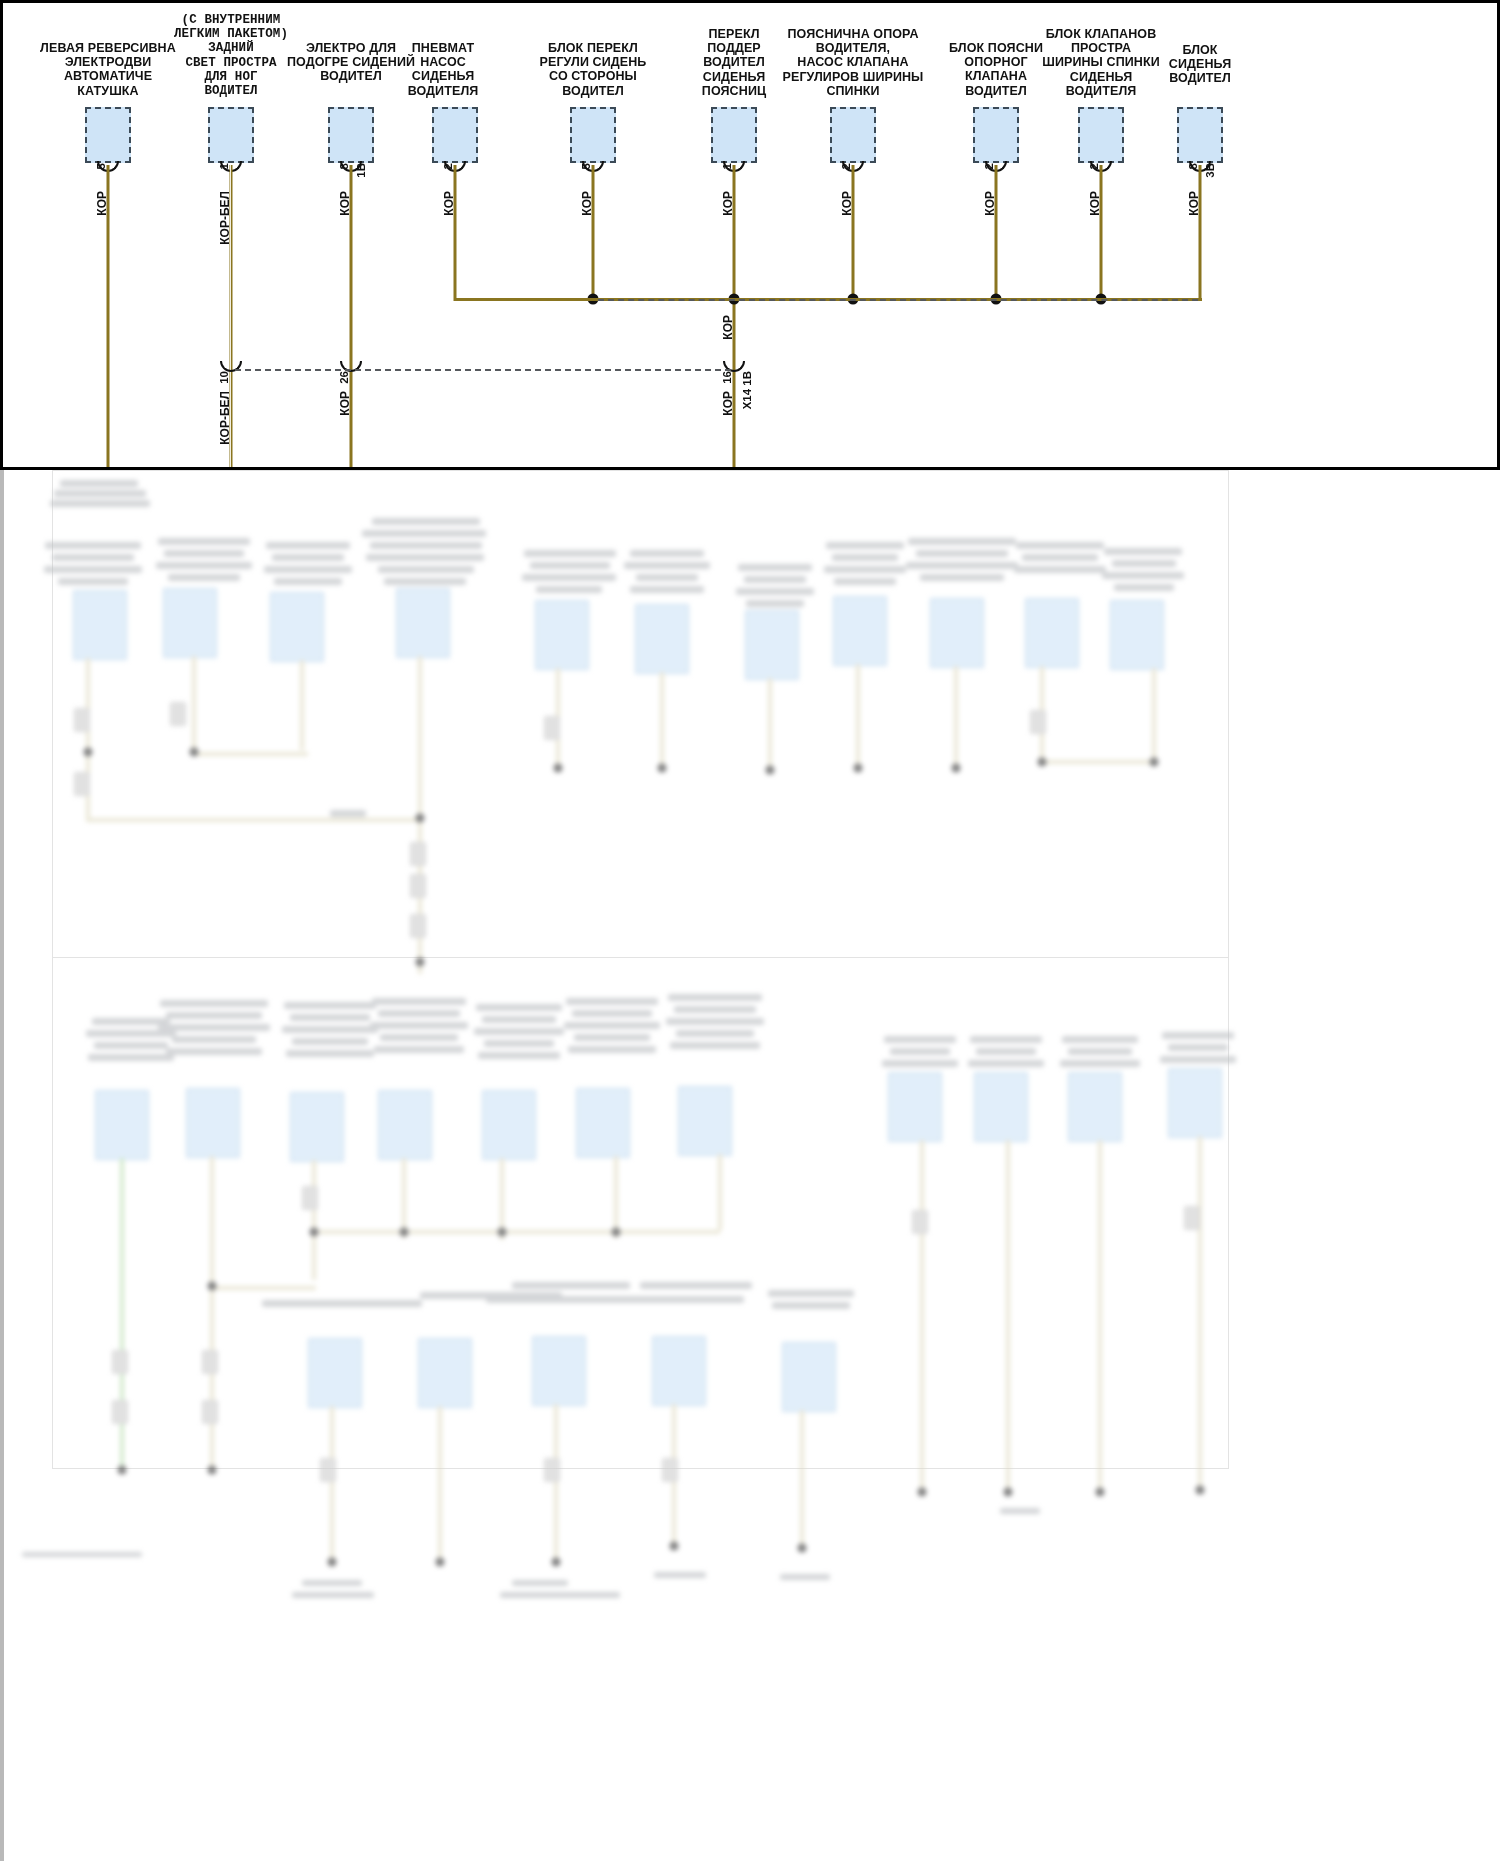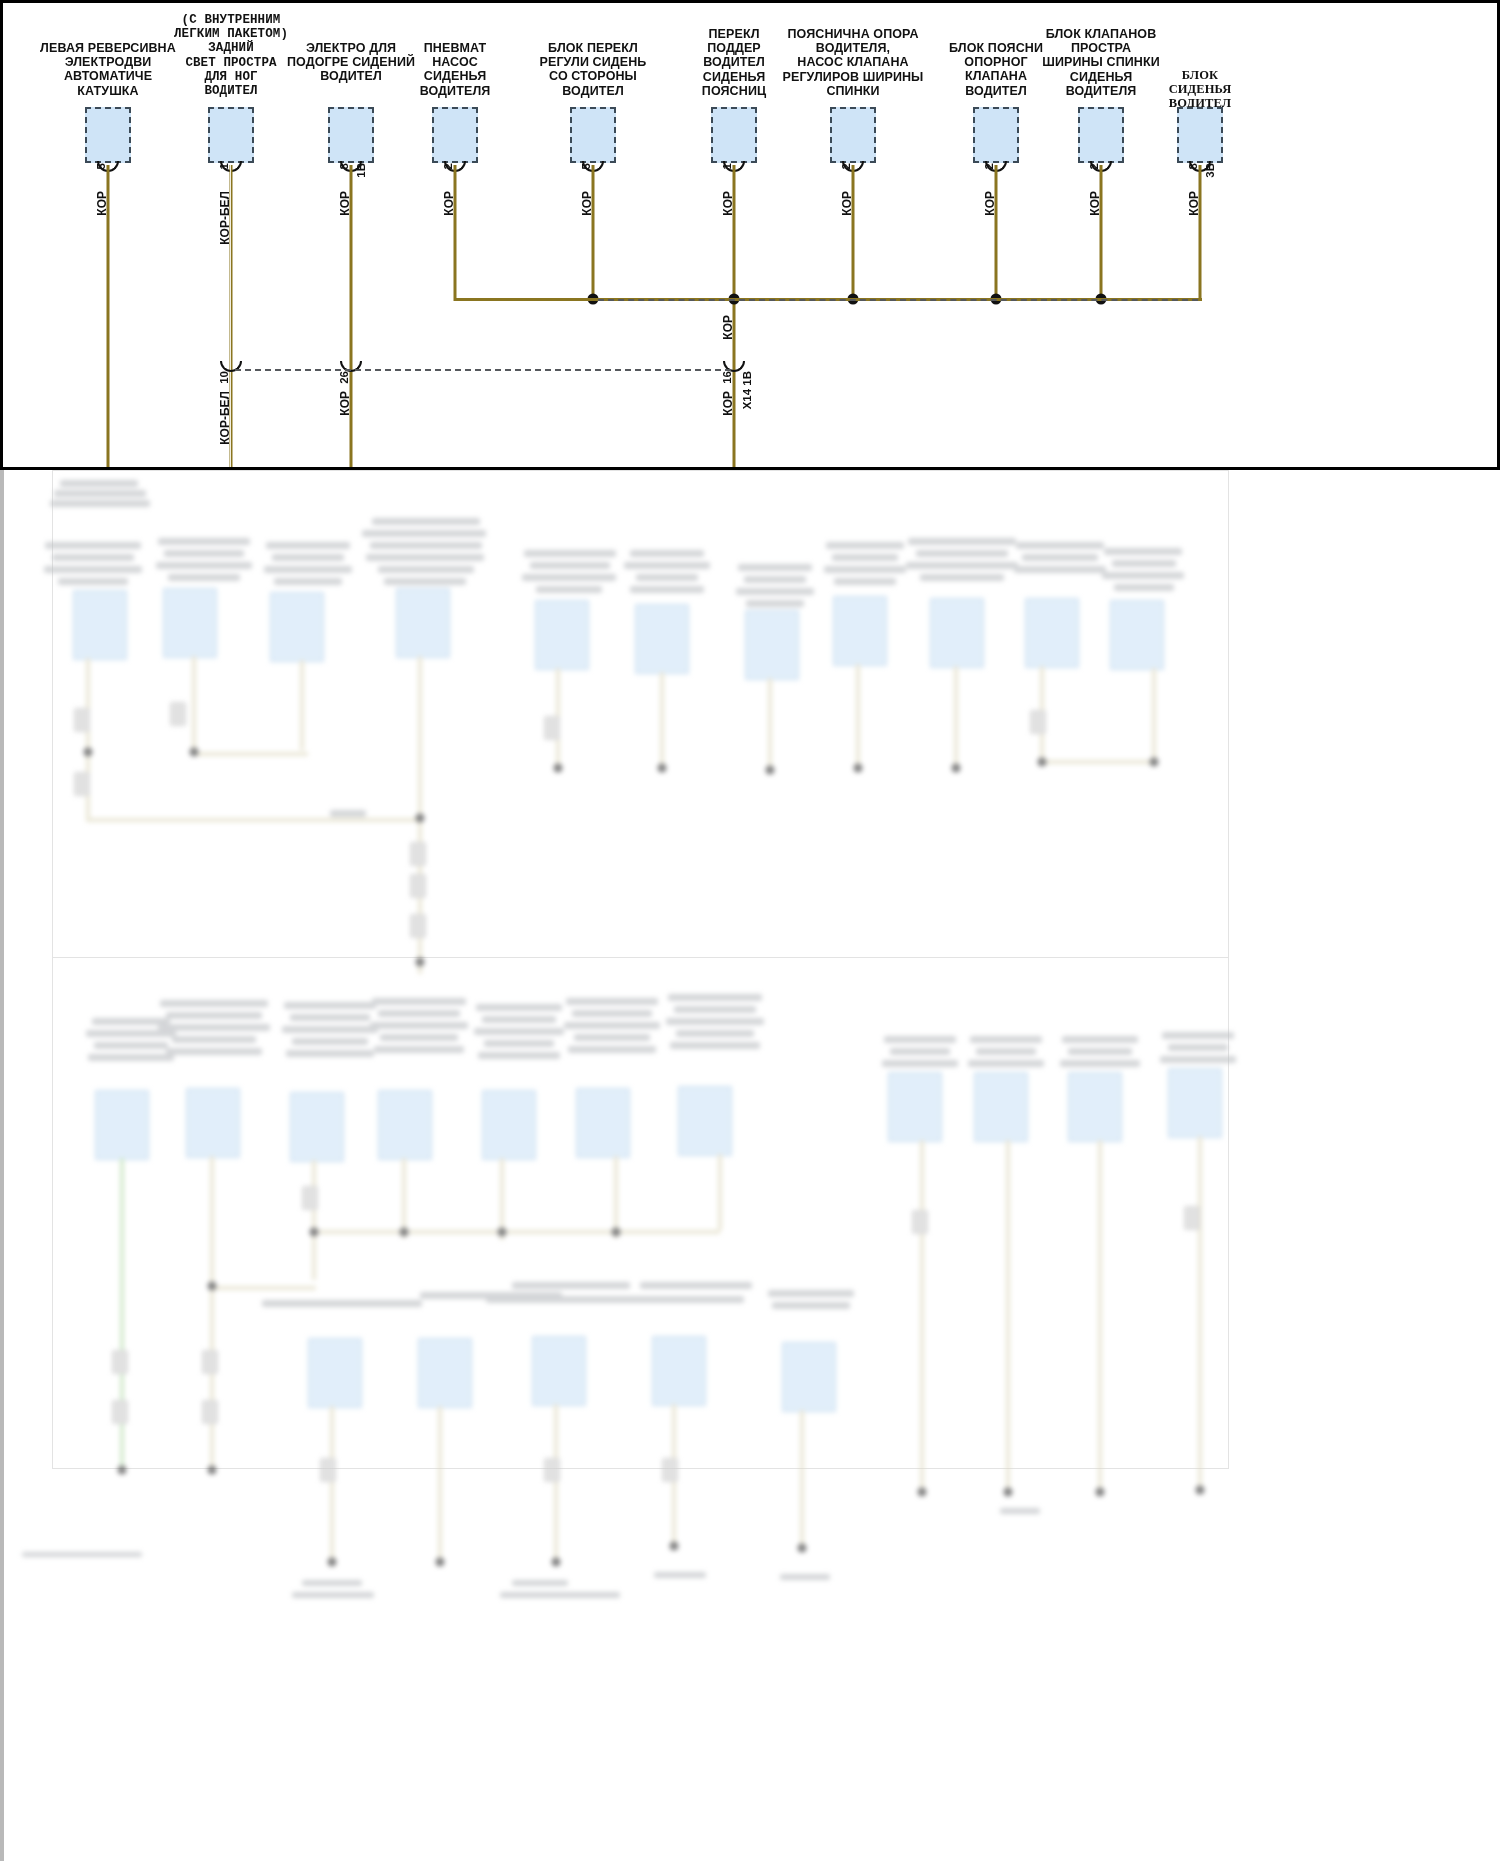--- a/index.html
+++ b/index.html
@@ -109,21 +109,21 @@
     <div class="pin" style="left:352px;top:160px;">1B</div>
     <div class="wire" style="left:348px;top:162px;height:308px;"></div>
     <div class="wlabel" style="left:335px;top:188px;">КОР</div>
     <div class="arc down" style="left:348px;top:358px;"></div>
     <div class="pin" style="left:335px;top:368px;">26</div>
     <div class="wlabel" style="left:335px;top:388px;">КОР</div>
     <div class="dot" style="left:348px;top:470px;"></div>
   </div>
 
   <div class="col">
-    <div class="col-title" style="left:452px;top:38px;width:140px;">ПНЕВМАТ
+    <div class="col-title" style="left:440px;top:38px;width:140px;">ПНЕВМАТ
 НАСОС
 СИДЕНЬЯ
 ВОДИТЕЛЯ</div>
     <div class="box" style="left:452px;top:104px;"></div>
     <div class="arc down" style="left:452px;top:158px;"></div>
     <div class="pin" style="left:439px;top:160px;">2</div>
     <div class="wire" style="left:452px;top:162px;height:136px;"></div>
     <div class="wlabel" style="left:439px;top:188px;">КОР</div>
   </div>
 
@@ -195,21 +195,21 @@
 ВОДИТЕЛЯ</div>
     <div class="box" style="left:1098px;top:104px;"></div>
     <div class="arc down" style="left:1098px;top:158px;"></div>
     <div class="pin" style="left:1085px;top:160px;">2</div>
     <div class="wire" style="left:1098px;top:162px;height:136px;"></div>
     <div class="wlabel" style="left:1085px;top:188px;">КОР</div>
     <div class="dot" style="left:1098px;top:296px;"></div>
   </div>
 
   <div class="col">
-    <div class="col-title" style="left:1197px;top:65px;width:120px;font-family:Liberation Serif, serif;">БЛОК
+    <div class="col-title" style="left:1197px;top:40px;width:120px;">БЛОК
 СИДЕНЬЯ
 ВОДИТЕЛ</div>
     <div class="box" style="left:1197px;top:104px;"></div>
     <div class="arc down" style="left:1197px;top:158px;"></div>
     <div class="pin" style="left:1184px;top:160px;">8</div>
     <div class="pin" style="left:1201px;top:160px;">3B</div>
     <div class="wire" style="left:1197px;top:162px;height:136px;"></div>
     <div class="wlabel" style="left:1184px;top:188px;">КОР</div>
   </div>
 

